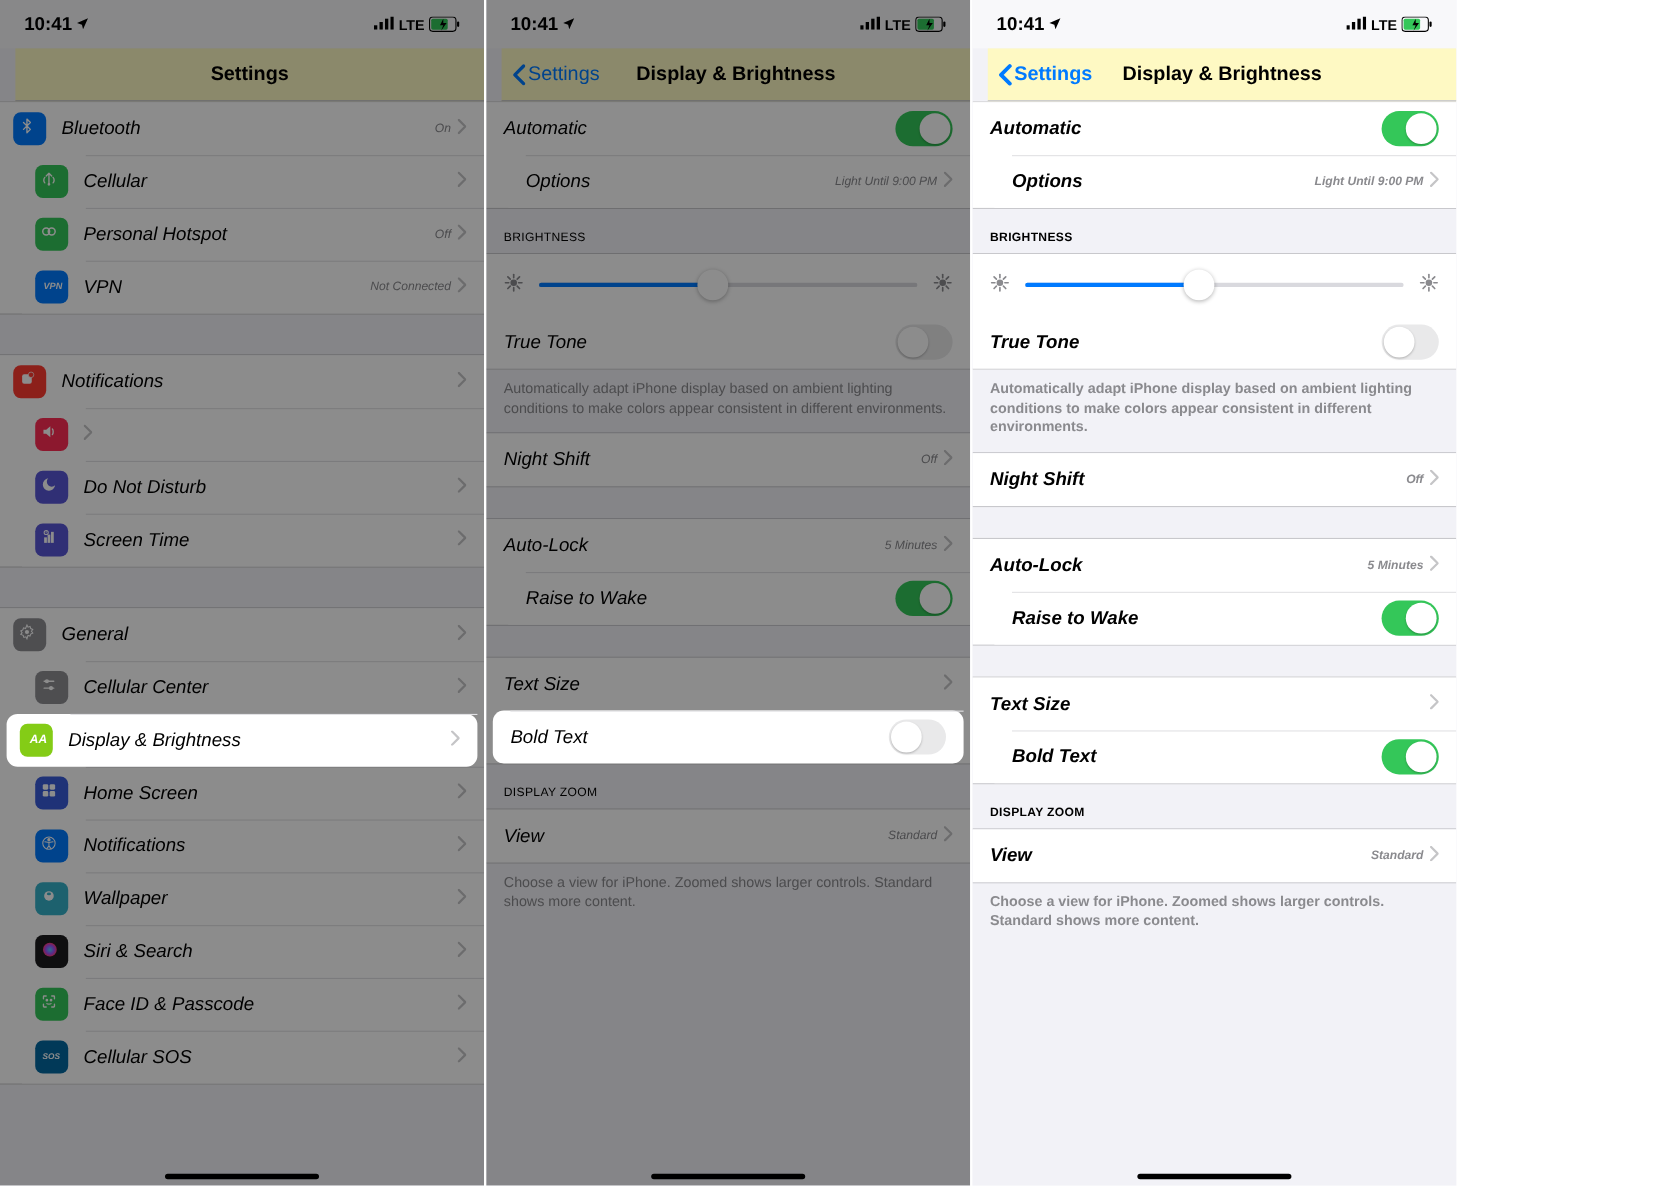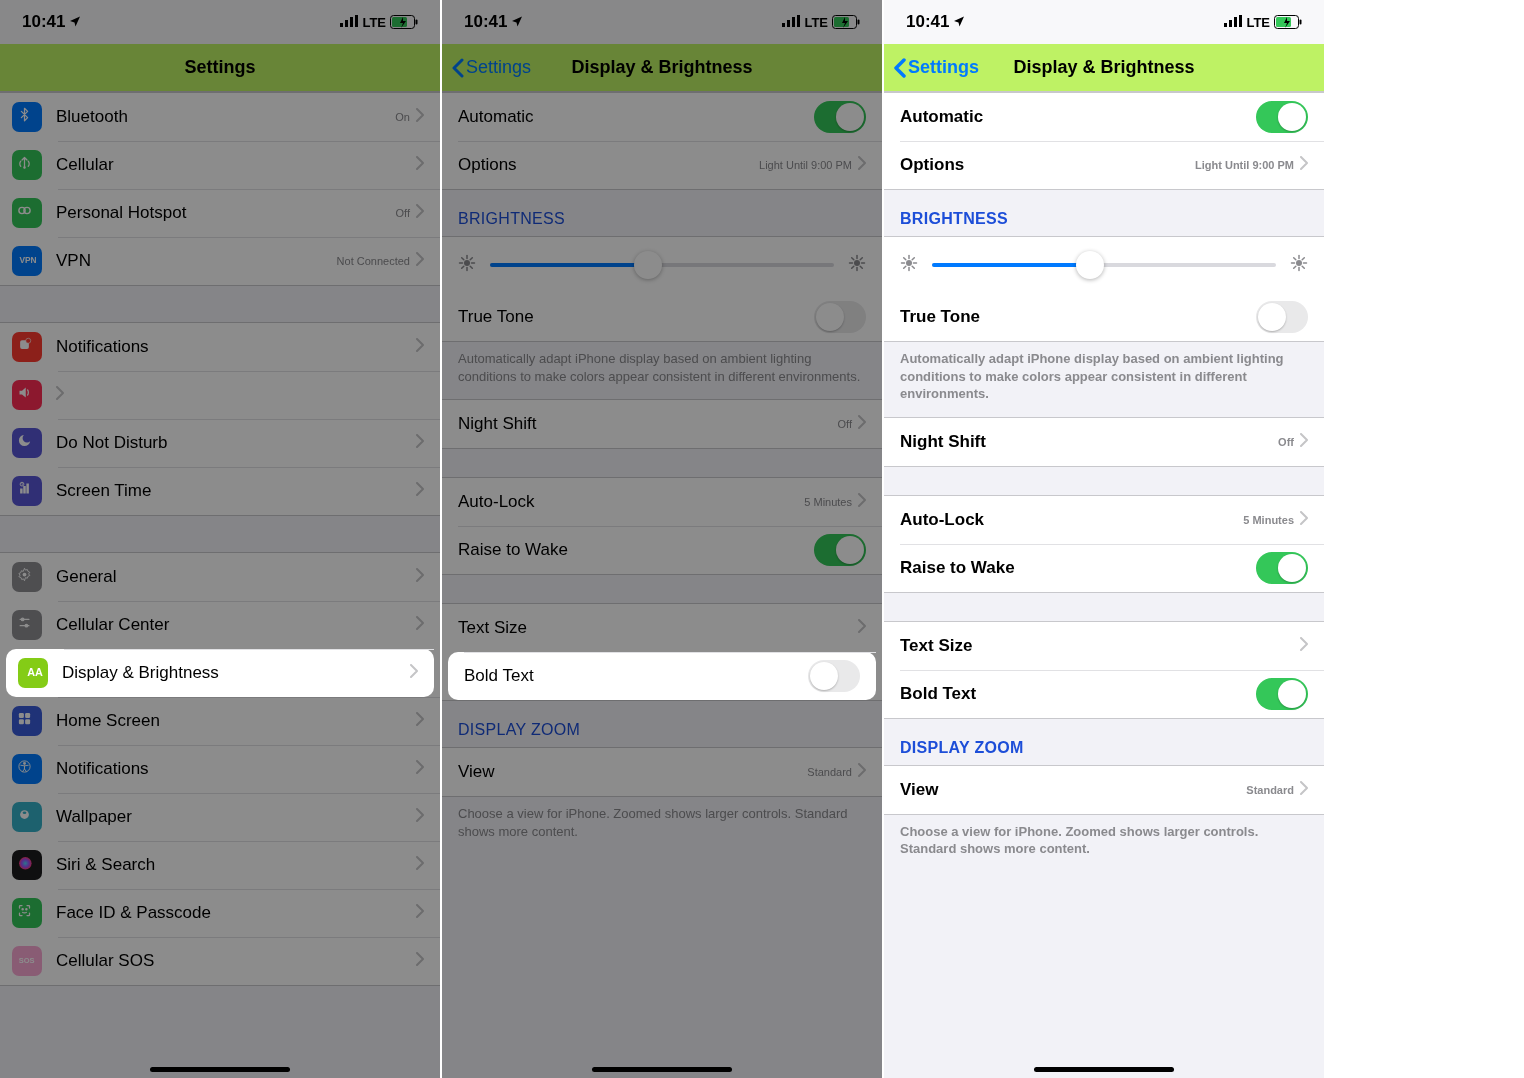--- a/index.html
+++ b/index.html
@@ -8,43 +8,43 @@
   .phone.dimmed::after { content:""; position:absolute; inset:0; background:rgba(0,0,0,0.45); pointer-events:none; z-index: 500; }
   .phone .highlight-row { position: relative; z-index: 600; }
 
   
   .statusbar { height:44px; display:flex; align-items:center; justify-content:space-between; padding:0 22px; font-size:17px; font-weight:700; background:#f8f8fa; }
   .status-left { display:flex; align-items:center; gap:4px; }
   .status-right { display:flex; align-items:center; gap:4px; }
   .battery { display:inline-flex; align-items:center; }
 
   
-  .navhdr { height:48px; display:flex; align-items:center; position:relative; background:#bef264; border-bottom:0.5px solid #c8c8cc; }
+  .navhdr { height:48px; display:flex; align-items:center; position:relative; background:#fef9c3; border-bottom:0.5px solid #c8c8cc;margin-left:14px; }
   .navhdr .title { position:absolute; left:0; right:0; text-align:center; font-size:18px; font-weight:700; }
   .navhdr .back { display:flex; align-items:center; color:#007aff; font-size:18px; padding-left:10px; gap:2px; }
 
   .content { flex:1; overflow:auto; }
 
   
   .sep { border-top:0.5px solid #c8c8cc; }
-  .sepb { border-bottom:0.5px solid #c8c8cc; }
+  .sepb { border-bottom:0.5px solid #c8c8cc;font-style:italic; }
   .group-gap { height: 36px; }
-  .group-header { font-size:16px; color:#1d4ed8; padding: 20px 16px 8px; text-transform:uppercase; letter-spacing:0.3px; }
+  .group-header { font-size:11px; color:#000000; padding: 20px 16px 8px; text-transform:uppercase; letter-spacing:0.3px; }
   .footer-text { font-size:13px; color:#8a8a8e; padding: 8px 16px 14px; line-height:1.35; }
 
   .row { background:#fff; min-height:48px; display:flex; align-items:center; padding:0 16px; font-size:17px; }
   .row.with-icon { padding-left:12px; }
   .row .icon { width:30px; height:30px; border-radius:7px; margin-right:14px; display:flex; align-items:center; justify-content:center; flex-shrink:0; }
   .row .label { flex:1; color:#000; }
   .row .value { color:#8a8a8e; font-size:11px; margin-right:6px; }
   .row .chev { color:#c5c5c7; }
 
   .row-stack { background:#fff; }
   .row-stack .row { border:none; }
-  .row-stack .row + .row { position:relative; }
+  .row-stack .row + .row { position:relative;margin-left:20px; }
   .row-stack .row + .row::before { content:""; position:absolute; top:0; right:0; left:58px; height:0.5px; background:#e1e1e4; }
   .row-stack.noicon .row + .row::before { left:16px; }
 
   
   .toggle { width:52px; height:32px; border-radius:16px; position:relative; flex-shrink:0; }
   .toggle.on  { background:#34c759; }
   .toggle.off { background:#e9e9ea; }
   .toggle .knob { position:absolute; width:28px; height:28px; border-radius:50%; background:#fff; top:2px; box-shadow:0 1px 2px rgba(0,0,0,0.25); }
   .toggle.on .knob  { right:2px; }
   .toggle.off .knob { left:2px; }
@@ -336,21 +336,21 @@
                 <path d="M9 15c1 1 5 1 6 0"></path>
               </svg>
             </svg>
           </div>
           <div class="label">Face ID &amp; Passcode</div>
           <div class="chev"><svg width="8" height="14" viewBox="0 0 8 14" fill="none" stroke="#c5c5c7" stroke-width="2" stroke-linecap="round" stroke-linejoin="round">
               <polyline points="1,1 7,7 1,13"></polyline>
             </svg></div>
         </div>
         <div class="row with-icon">
-          <div class="icon" style="background:#f9a8d4">
+          <div class="icon" style="background:#0369a1">
             <svg width="20" height="20" viewBox="0 0 24 24">
               <text x="2" y="14" font-size="9" font-weight="700" fill="#fff" font-family="Arial">SOS</text>
             </svg>
           </div>
           <div class="label">Cellular SOS</div>
           <div class="chev"><svg width="8" height="14" viewBox="0 0 8 14" fill="none" stroke="#c5c5c7" stroke-width="2" stroke-linecap="round" stroke-linejoin="round">
               <polyline points="1,1 7,7 1,13"></polyline>
             </svg></div>
         </div>
       </div>

